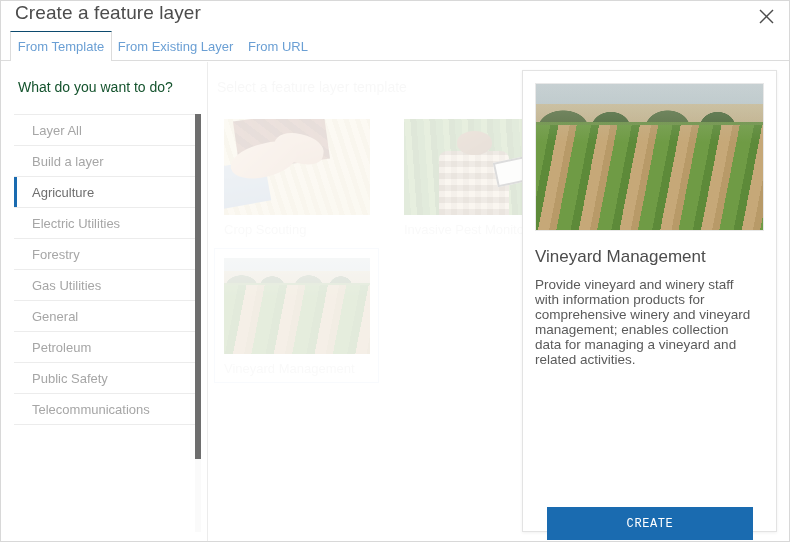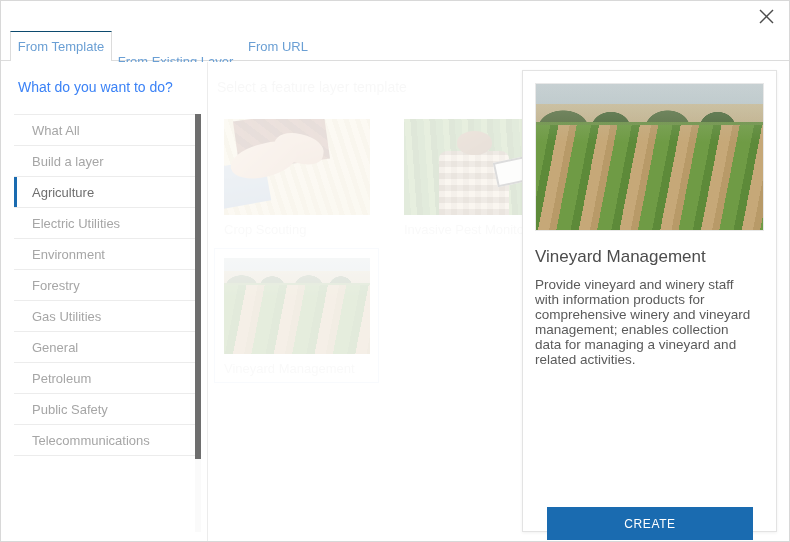--- a/index.html
+++ b/index.html
@@ -56,36 +56,36 @@
     border-right: 1px solid #dcdcdc;
     border-top: 1px solid #0c4a6e;
     z-index: 3;
     color: #6a9fd4;
   }
   .tab.active::after {
     content: ""; position: absolute; left: 0; right: 0; bottom: -1px;
     height: 1px; background: #ffffff;
   }
   #tab0 { left: 9px; width: 102px; }
-  #tab1 { left: 111px; width: 127px; margin-top: 15px; }
+  #tab1 { left: 111px; width: 127px; }
   #tab2 { left: 238px; width: 78px; }
 
   
   .body-area {
     position: absolute; left: 0; top: 61px; width: 790px; height: 480px;
     background: #ffffff;
   }
 
   
   .left-col {
     position: absolute; left: 0; top: 0; width: 207px; height: 480px;
   }
   .left-heading {
     position: absolute; left: 17px; top: 17px;
-    font-size: 14px; color: #3b82f6; white-space: nowrap;
+    font-size: 14px; color: #14532d; white-space: nowrap;
   }
   .cat-list {
     position: absolute; left: 13px; top: 52px;
     width: 181px; height: 418px;
     border-top: 1px solid #ececec;
     overflow: hidden;
   }
   .cat-item {
     position: relative;
     height: 31px; width: 181px;
@@ -178,21 +178,21 @@
     font-size: 13.5px; line-height: 15px; color: #5a5a5a;
   }
   .create-btn {
     position: absolute; left: 24px; top: 436px;
     width: 206px; height: 33px;
     background: #1a6bb0;
     color: #ffffff;
     font-size: 12px; letter-spacing: 0.6px;
     display: flex; align-items: center; justify-content: center;
     cursor: pointer; border: none;
-    font-family: Liberation Sans, sans-serif;
+    font-family: Liberation Mono, monospace;
   }
 
   
   .photo { position: absolute; inset: 0; }
 
   
   .ph-vineyard .sky {
     position: absolute; left:0; top:0; right:0; height: 22%;
     background: linear-gradient(#c6cfd8, #b9c6c9);
   }
@@ -278,20 +278,21 @@
     background: #f2f2ee; border: 2px solid #3c3c3c;
     transform: rotate(-12deg);
   }
 </style>
 </head>
 <body>
 
 <div class="dialog">
 
   <div class="hdr">
+    <div class="hdr-title">Create a feature layer</div>
     <div class="close-btn">
       <svg width="17" height="17" viewBox="0 0 17 17" aria-hidden="true">
         <line x1="2" y1="2" x2="15" y2="15" stroke="#4c4c4c" stroke-width="1.4"></line>
         <line x1="15" y1="2" x2="2" y2="15" stroke="#4c4c4c" stroke-width="1.4"></line>
       </svg>
     </div>
   </div>
 
   <div class="tabs">
     <div class="tabs-underline"></div>
@@ -306,33 +307,30 @@
     </div>
   </div>
 
   <div class="body-area">
 
     <div class="left-col">
       <div class="left-heading">What do you want to do?</div>
 
       <div class="cat-list">
         <div class="cat-item">
-          <span class="lbl">What All</span>
+          <span class="lbl">Layer All</span>
         </div>
         <div class="cat-item">
           <span class="lbl">Build a layer</span>
         </div>
         <div class="cat-item selected">
           <span class="lbl">Agriculture</span>
         </div>
         <div class="cat-item">
           <span class="lbl">Electric Utilities</span>
-        </div>
-        <div class="cat-item">
-          <span class="lbl">Environment</span>
         </div>
         <div class="cat-item">
           <span class="lbl">Forestry</span>
         </div>
         <div class="cat-item">
           <span class="lbl">Gas Utilities</span>
         </div>
         <div class="cat-item">
           <span class="lbl">General</span>
         </div>

